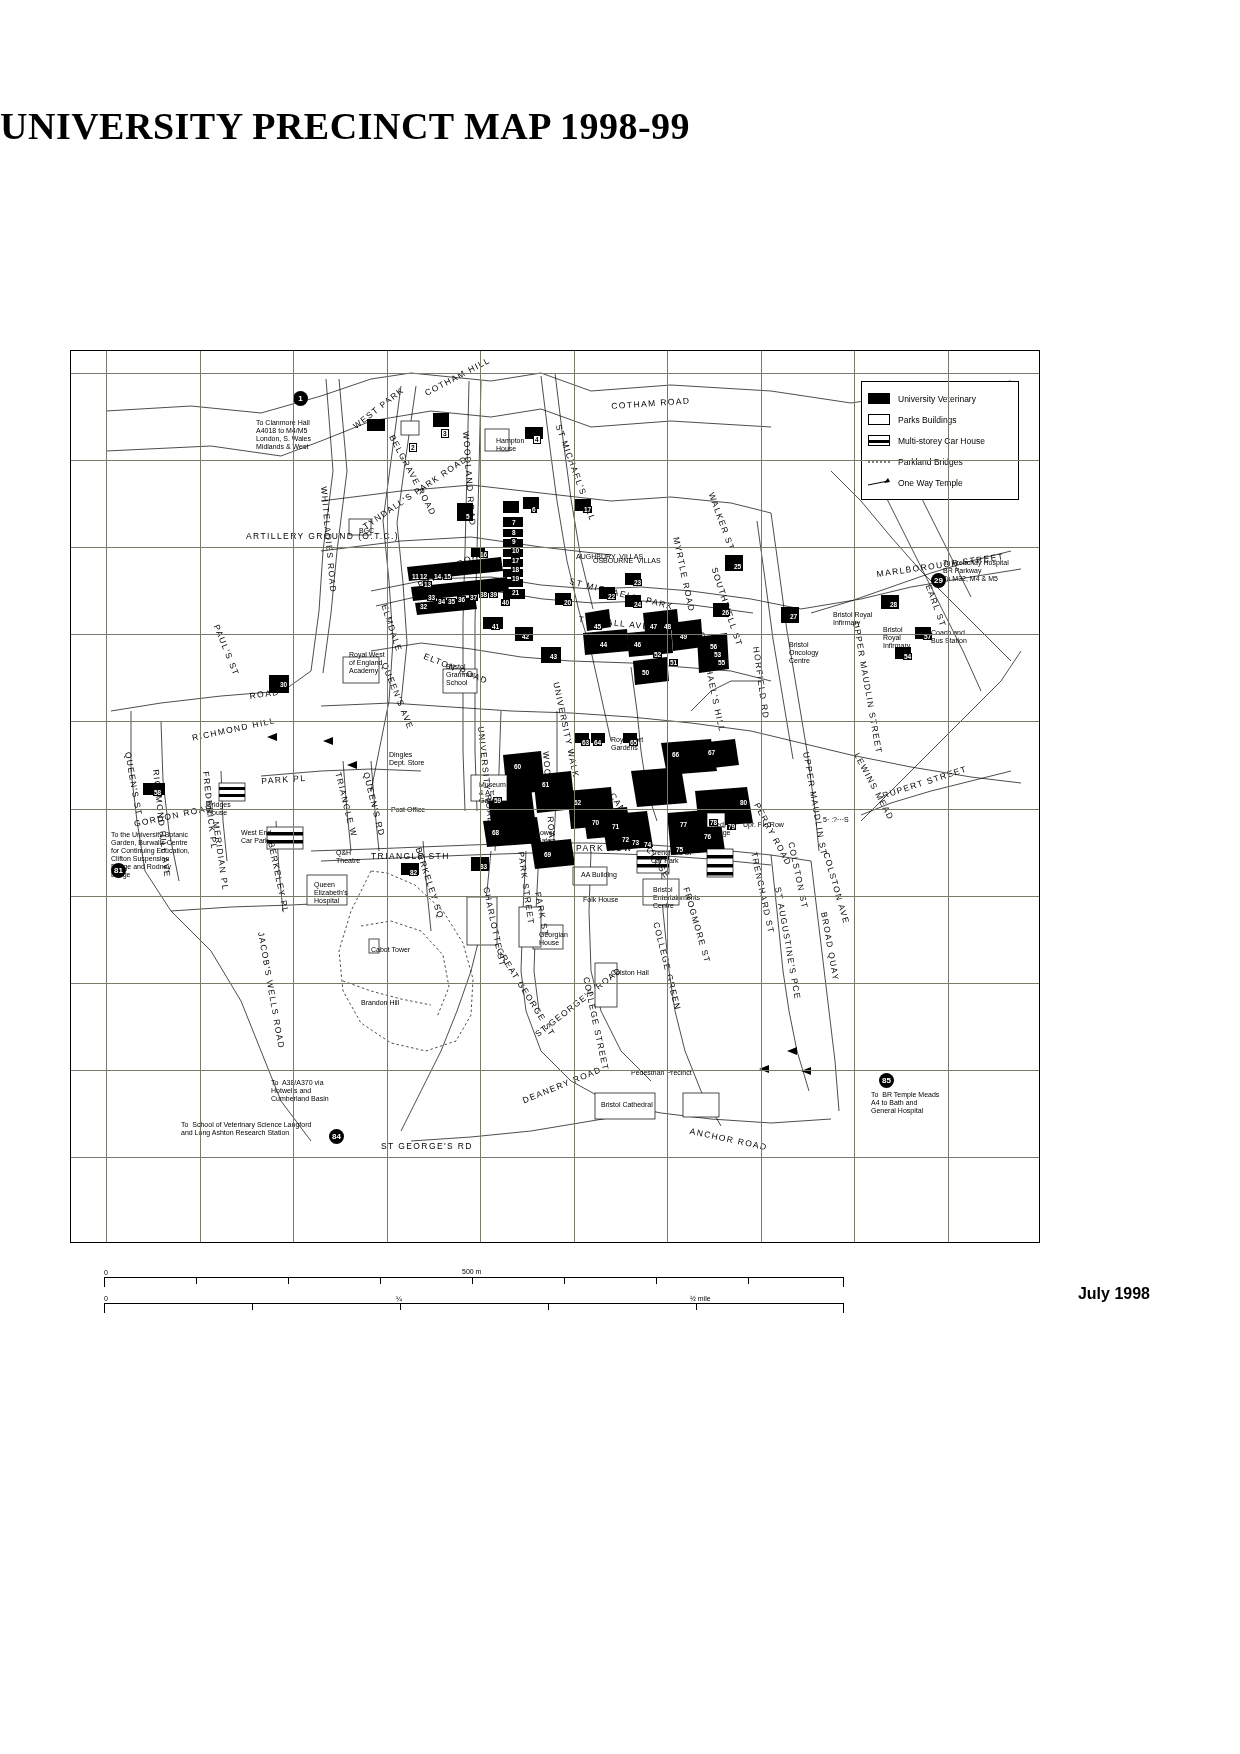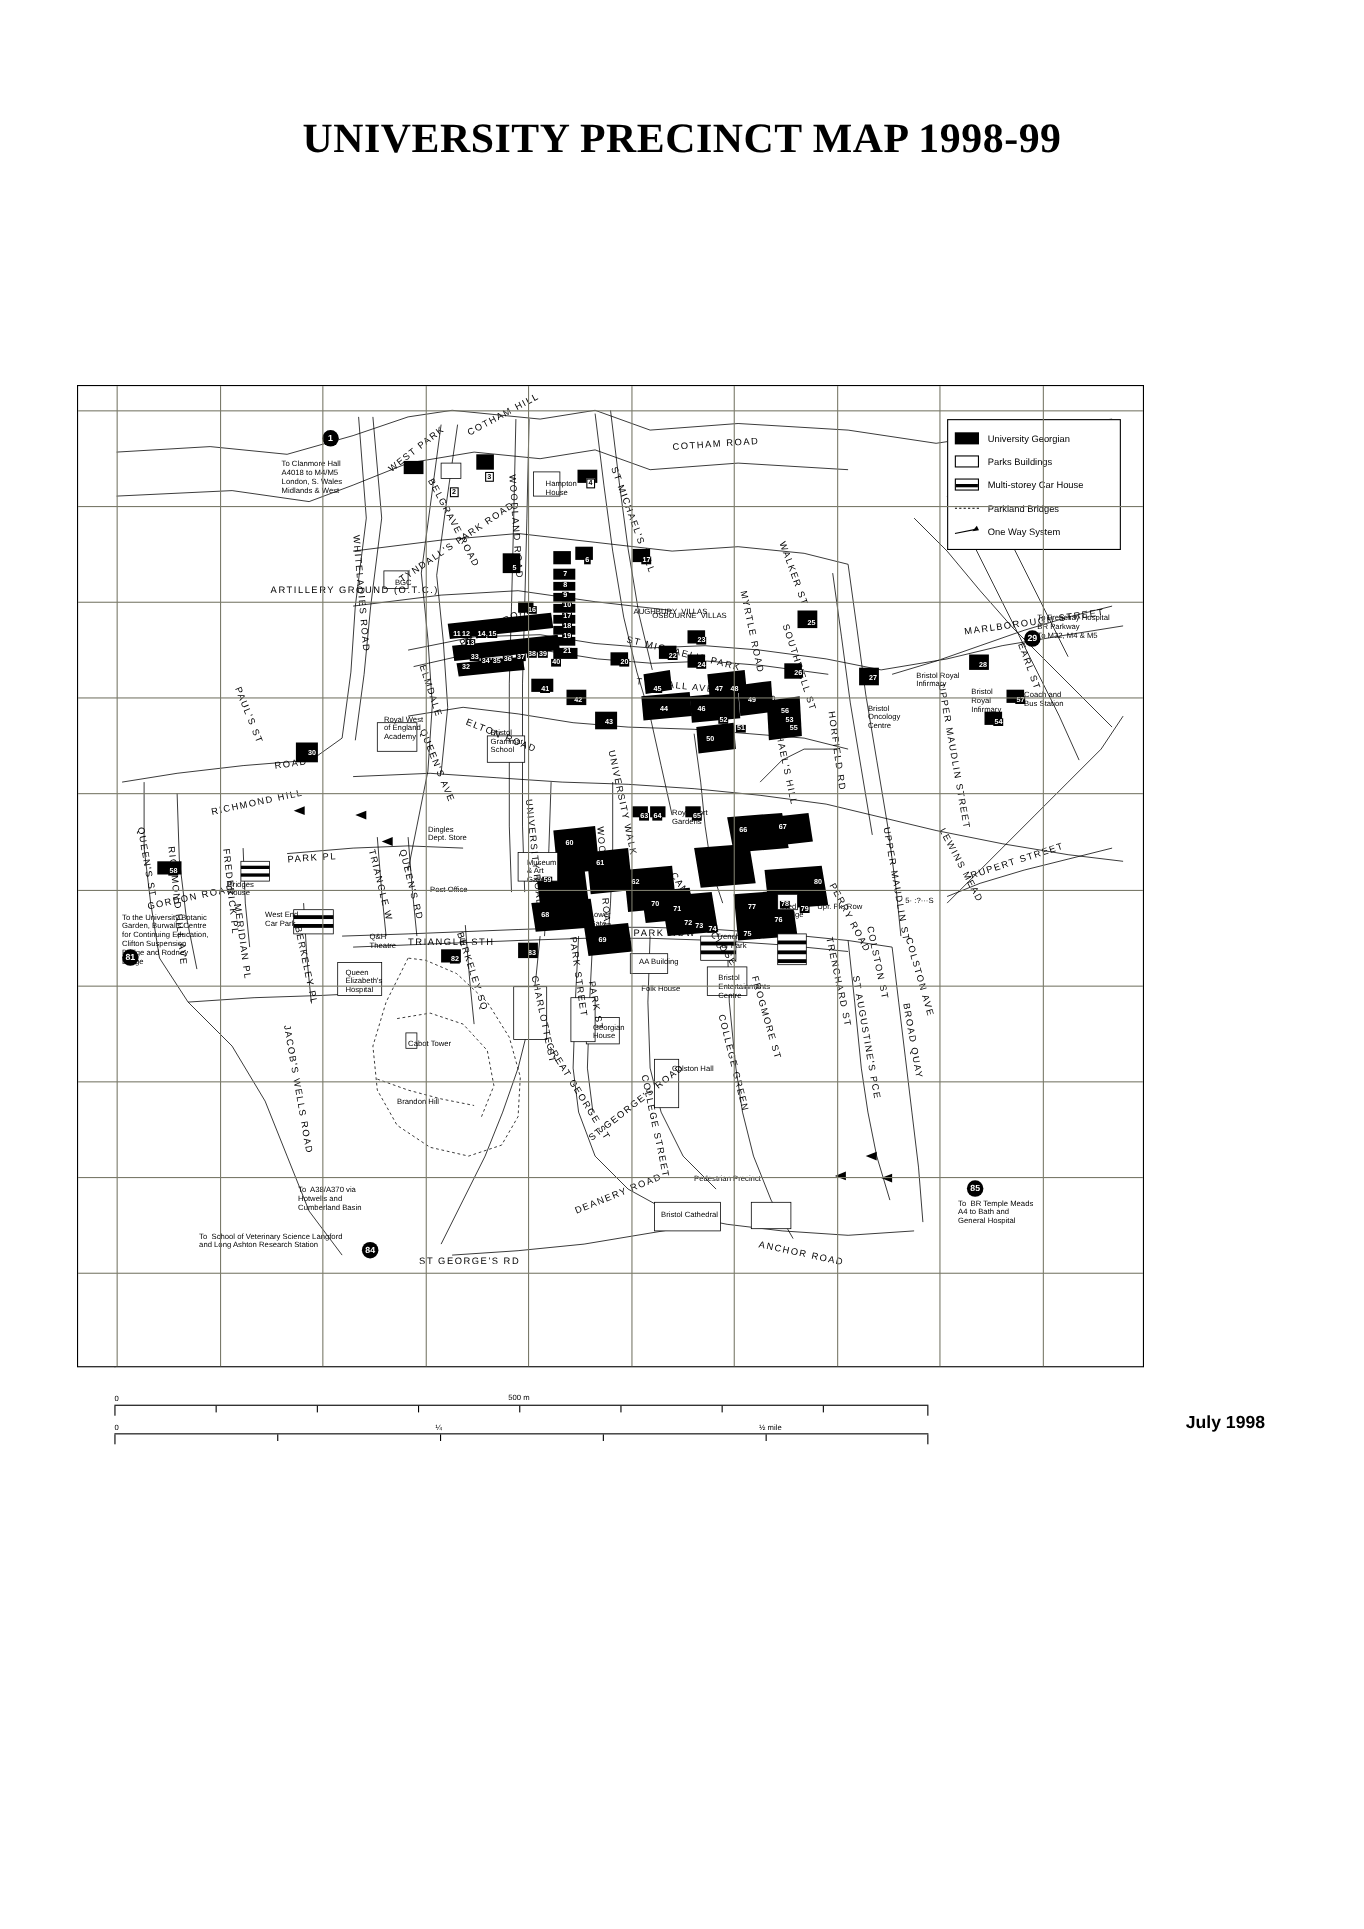--- a/index.html
+++ b/index.html
@@ -13,21 +13,21 @@
     position: relative;
     font-family: "Liberation Sans", sans-serif;
     color: #000;
     overflow: hidden;
   }
   #page-title {
     position: absolute;
     top: 104px;
     left: 0;
     width: 1240px;
-    text-align: center;
+    text-align: left;
     font-family: "Liberation Serif", serif;
     font-weight: bold;
     font-size: 38px;
     letter-spacing: 0.5px;
   }
   
   #map-frame {
     position: absolute;
     left: 70px;
     top: 350px;
@@ -440,21 +440,21 @@
 House</div><div class="mt" style="left: 290px; top: 648px;">Brandon Hill</div><div class="mt" style="left: 540px; top: 618px;">Colston Hall</div><div class="mt" style="left: 560px; top: 718px;">Pedestrian Precinct</div><div class="mt" style="left: 530px; top: 750px;">Bristol Cathedral</div><div class="mt" style="left: 200px; top: 728px;">To  A38/A370 via
 Hotwells and
 Cumberland Basin</div><div class="mt" style="left: 110px; top: 770px;">To  School of Veterinary Science Langford
 and Long Ashton Research Station</div><div class="mt" style="left: 800px; top: 740px;">To  BR Temple Meads
 A4 to Bath and
 General Hospital</div><div class="circ" style="left: 222px; top: 40px;">1</div><div class="circ" style="left: 860px; top: 222px;">29</div><div class="circ" style="left: 40px; top: 512px;">81</div><div class="circ" style="left: 808px; top: 722px;">85</div><div class="circ" style="left: 258px; top: 778px;">84</div><div class="bld-num light" style="left: 338px; top: 92px;">2</div><div class="bld-num light" style="left: 370px; top: 78px;">3</div><div class="bld-num light" style="left: 462px; top: 84px;">4</div><div class="bld-num" style="left: 460px; top: 155px;">6</div><div class="bld-num" style="left: 440px; top: 168px;">7</div><div class="bld-num" style="left: 440px; top: 178px;">8</div><div class="bld-num" style="left: 440px; top: 187px;">9</div><div class="bld-num" style="left: 440px; top: 196px;">10</div><div class="bld-num" style="left: 440px; top: 206px;">17</div><div class="bld-num" style="left: 440px; top: 215px;">18</div><div class="bld-num" style="left: 440px; top: 224px;">19</div><div class="bld-num" style="left: 440px; top: 238px;">21</div><div class="bld-num" style="left: 394px; top: 162px;">5</div><div class="bld-num" style="left: 408px; top: 200px;">16</div><div class="bld-num" style="left: 352px; top: 230px;">13</div><div class="bld-num" style="left: 362px; top: 222px;">14</div><div class="bld-num" style="left: 372px; top: 222px;">15</div><div class="bld-num" style="left: 348px; top: 222px;">12</div><div class="bld-num" style="left: 340px; top: 222px;">11</div><div class="bld-num" style="left: 356px; top: 243px;">33</div><div class="bld-num" style="left: 366px; top: 247px;">34</div><div class="bld-num" style="left: 376px; top: 247px;">35</div><div class="bld-num" style="left: 386px; top: 245px;">36</div><div class="bld-num" style="left: 398px; top: 243px;">37</div><div class="bld-num" style="left: 408px; top: 240px;">38</div><div class="bld-num" style="left: 418px; top: 240px;">39</div><div class="bld-num" style="left: 348px; top: 252px;">32</div><div class="bld-num" style="left: 430px; top: 248px;">40</div><div class="bld-num" style="left: 420px; top: 272px;">41</div><div class="bld-num" style="left: 450px; top: 282px;">42</div><div class="bld-num" style="left: 478px; top: 302px;">43</div><div class="bld-num" style="left: 528px; top: 290px;">44</div><div class="bld-num" style="left: 522px; top: 272px;">45</div><div class="bld-num" style="left: 562px; top: 290px;">46</div><div class="bld-num" style="left: 578px; top: 272px;">47</div><div class="bld-num" style="left: 592px; top: 272px;">48</div><div class="bld-num" style="left: 608px; top: 282px;">49</div><div class="bld-num" style="left: 570px; top: 318px;">50</div><div class="bld-num" style="left: 598px; top: 308px;">51</div><div class="bld-num" style="left: 582px; top: 300px;">52</div><div class="bld-num" style="left: 642px; top: 300px;">53</div><div class="bld-num" style="left: 832px; top: 302px;">54</div><div class="bld-num" style="left: 646px; top: 308px;">55</div><div class="bld-num" style="left: 638px; top: 292px;">56</div><div class="bld-num" style="left: 852px; top: 282px;">57</div><div class="bld-num" style="left: 82px; top: 438px;">58</div><div class="bld-num" style="left: 422px; top: 446px;">59</div><div class="bld-num" style="left: 442px; top: 412px;">60</div><div class="bld-num" style="left: 470px; top: 430px;">61</div><div class="bld-num" style="left: 502px; top: 448px;">62</div><div class="bld-num" style="left: 510px; top: 388px;">63</div><div class="bld-num" style="left: 522px; top: 388px;">64</div><div class="bld-num" style="left: 558px; top: 388px;">65</div><div class="bld-num" style="left: 600px; top: 400px;">66</div><div class="bld-num" style="left: 636px; top: 398px;">67</div><div class="bld-num" style="left: 420px; top: 478px;">68</div><div class="bld-num" style="left: 472px; top: 500px;">69</div><div class="bld-num" style="left: 520px; top: 468px;">70</div><div class="bld-num" style="left: 540px; top: 472px;">71</div><div class="bld-num" style="left: 550px; top: 485px;">72</div><div class="bld-num" style="left: 560px; top: 488px;">73</div><div class="bld-num" style="left: 572px; top: 490px;">74</div><div class="bld-num" style="left: 604px; top: 495px;">75</div><div class="bld-num" style="left: 632px; top: 482px;">76</div><div class="bld-num" style="left: 608px; top: 470px;">77</div><div class="bld-num" style="left: 638px; top: 468px;">78</div><div class="bld-num" style="left: 656px; top: 472px;">79</div><div class="bld-num" style="left: 668px; top: 448px;">80</div><div class="bld-num" style="left: 338px; top: 518px;">82</div><div class="bld-num" style="left: 408px; top: 512px;">83</div><div class="bld-num" style="left: 208px; top: 330px;">30</div><div class="bld-num" style="left: 662px; top: 212px;">25</div><div class="bld-num" style="left: 650px; top: 258px;">26</div><div class="bld-num" style="left: 718px; top: 262px;">27</div><div class="bld-num" style="left: 818px; top: 250px;">28</div><div class="bld-num" style="left: 562px; top: 228px;">23</div><div class="bld-num" style="left: 562px; top: 250px;">24</div><div class="bld-num" style="left: 536px; top: 242px;">22</div><div class="bld-num" style="left: 492px; top: 248px;">20</div><div class="bld-num" style="left: 512px; top: 155px;">17</div></div>
 
   <div id="legend">
     <div class="legend-row">
       <span class="legend-swatch sw-univ"></span>
-      <span>University Georgian</span>
+      <span>University Veterinary</span>
     </div>
     <div class="legend-row">
       <span class="legend-swatch sw-public"></span>
       <span>Parks Buildings</span>
     </div>
     <div class="legend-row">
       <span class="legend-swatch sw-multi"></span>
       <span>Multi-storey Car House</span>
     </div>
     <div class="legend-row">
@@ -465,21 +465,21 @@
       </span>
       <span>Parkland Bridges</span>
     </div>
     <div class="legend-row">
       <span class="legend-swatch">
         <svg width="22" height="11">
             <line x1="0" y1="8" x2="20" y2="4" stroke="#000" stroke-width="1"></line>
             <polygon points="20,1 22,5 16,6" fill="#000"></polygon>
           </svg>
       </span>
-      <span>One Way System</span>
+      <span>One Way Temple</span>
     </div>
   </div>
 <div class="gridline-v" style="left: 128.5px;"></div>
     <div class="gridline-v" style="left: 222px;"></div>
     <div class="gridline-v" style="left: 315.5px;"></div>
     <div class="gridline-v" style="left: 409px;"></div>
     <div class="gridline-v" style="left: 502.5px;"></div>
     <div class="gridline-v" style="left: 596px;"></div>
     <div class="gridline-v" style="left: 689.5px;"></div>
     <div class="gridline-v" style="left: 783px;"></div>

